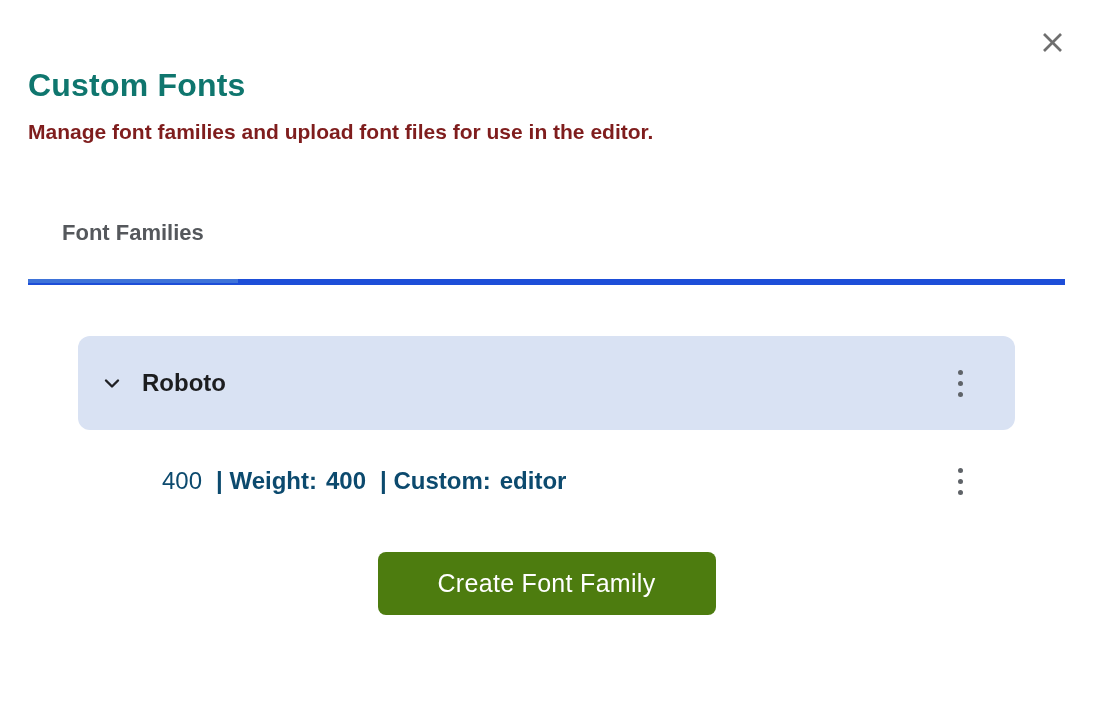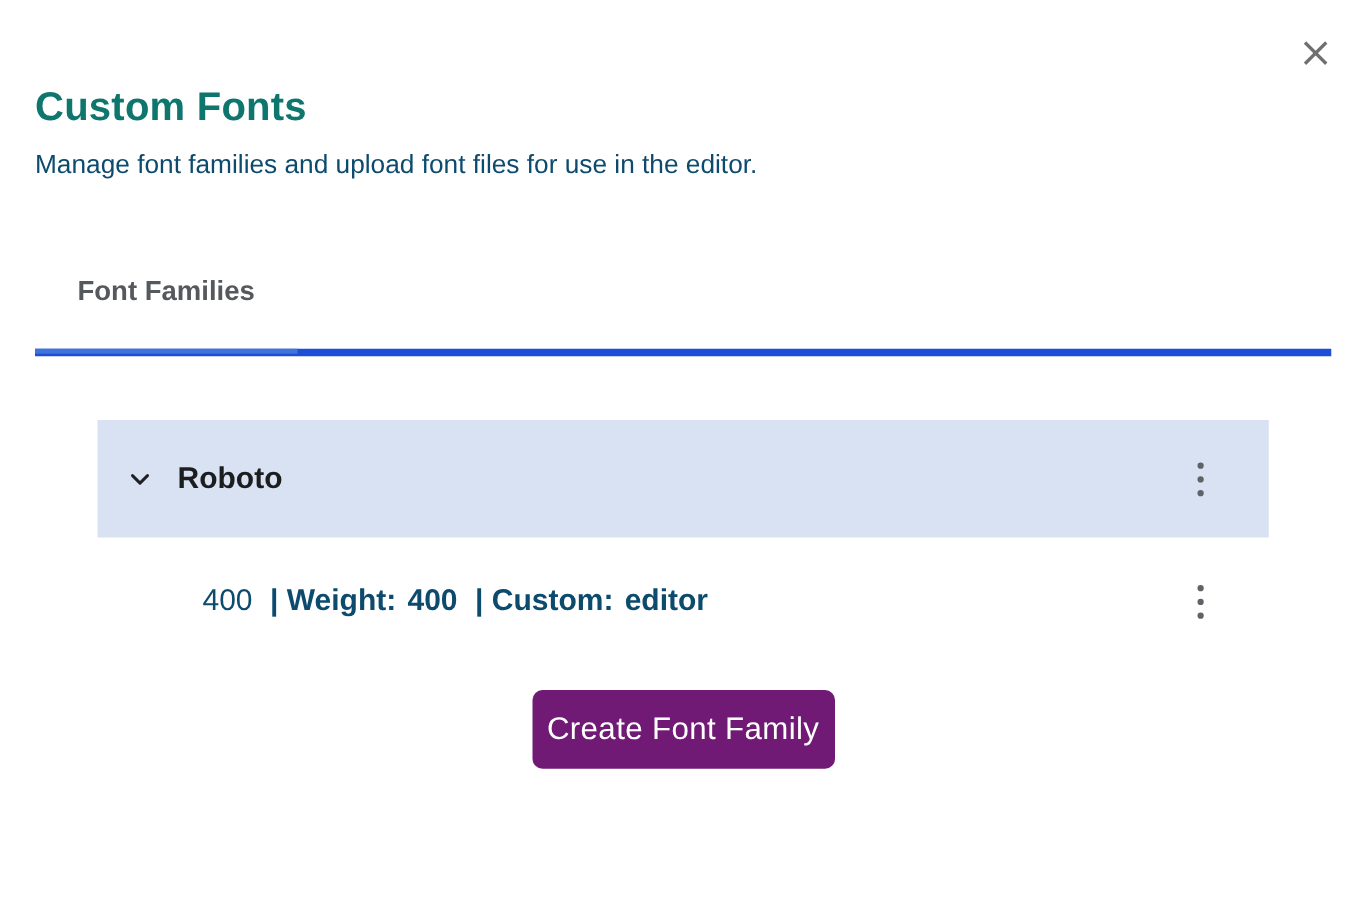--- a/index.html
+++ b/index.html
@@ -26,23 +26,23 @@
   }
   .dialog-title {
     margin: 0;
     font-size: 32px; font-weight: 700;
     line-height: 38px;
     color: #0f766e;
     letter-spacing: 0.2px;
   }
   .dialog-subtitle {
     margin: 14px 0 0 0;
-    font-size: 21px; font-weight: 400;
+    font-size: 21px; font-weight: 700;
     line-height: 28px;
-    color: #0c4a6e;
+    color: #7f1d1d;
   }
   .tabs {
     margin-top: 72px;
     height: 61px;
     display: flex;
     align-items: flex-start;
     border-bottom: 6px solid #1d4ed8;
   }
   .tab {
     position: relative;
@@ -64,21 +64,21 @@
     background: #3e73d9;
   }
   .family-list {
     margin-top: 51px;
     padding: 0 50px;
   }
   .family-row {
     box-sizing: border-box;
     height: 94px;
     background: #d9e2f3;
-    border-radius: 0;
+    border-radius: 12px;
     display: flex;
     align-items: center;
     padding-left: 20px;
     cursor: pointer;
   }
   .chev-btn {
     width: 28px; height: 28px;
     background: none; border: none; padding: 0;
     display: flex; align-items: center; justify-content: center;
     cursor: pointer;
@@ -115,22 +115,22 @@
   }
   .v-name { font-weight: 400; }
   .v-label { font-weight: 700; margin-left: 14px; }
   .v-value { font-weight: 700; margin-left: 9px; }
   .btn-wrap {
     display: flex;
     justify-content: center;
     margin-top: 40px;
   }
   .create-btn {
-    width: 242px; height: 63px;
-    background: #701a75;
+    width: 338px; height: 63px;
+    background: #4d7c0f;
     color: #ffffff;
     border: none;
     border-radius: 8px;
     font-family: inherit;
     font-size: 25px;
     font-weight: 400;
     letter-spacing: 0.3px;
     cursor: pointer;
   }
 </style>

